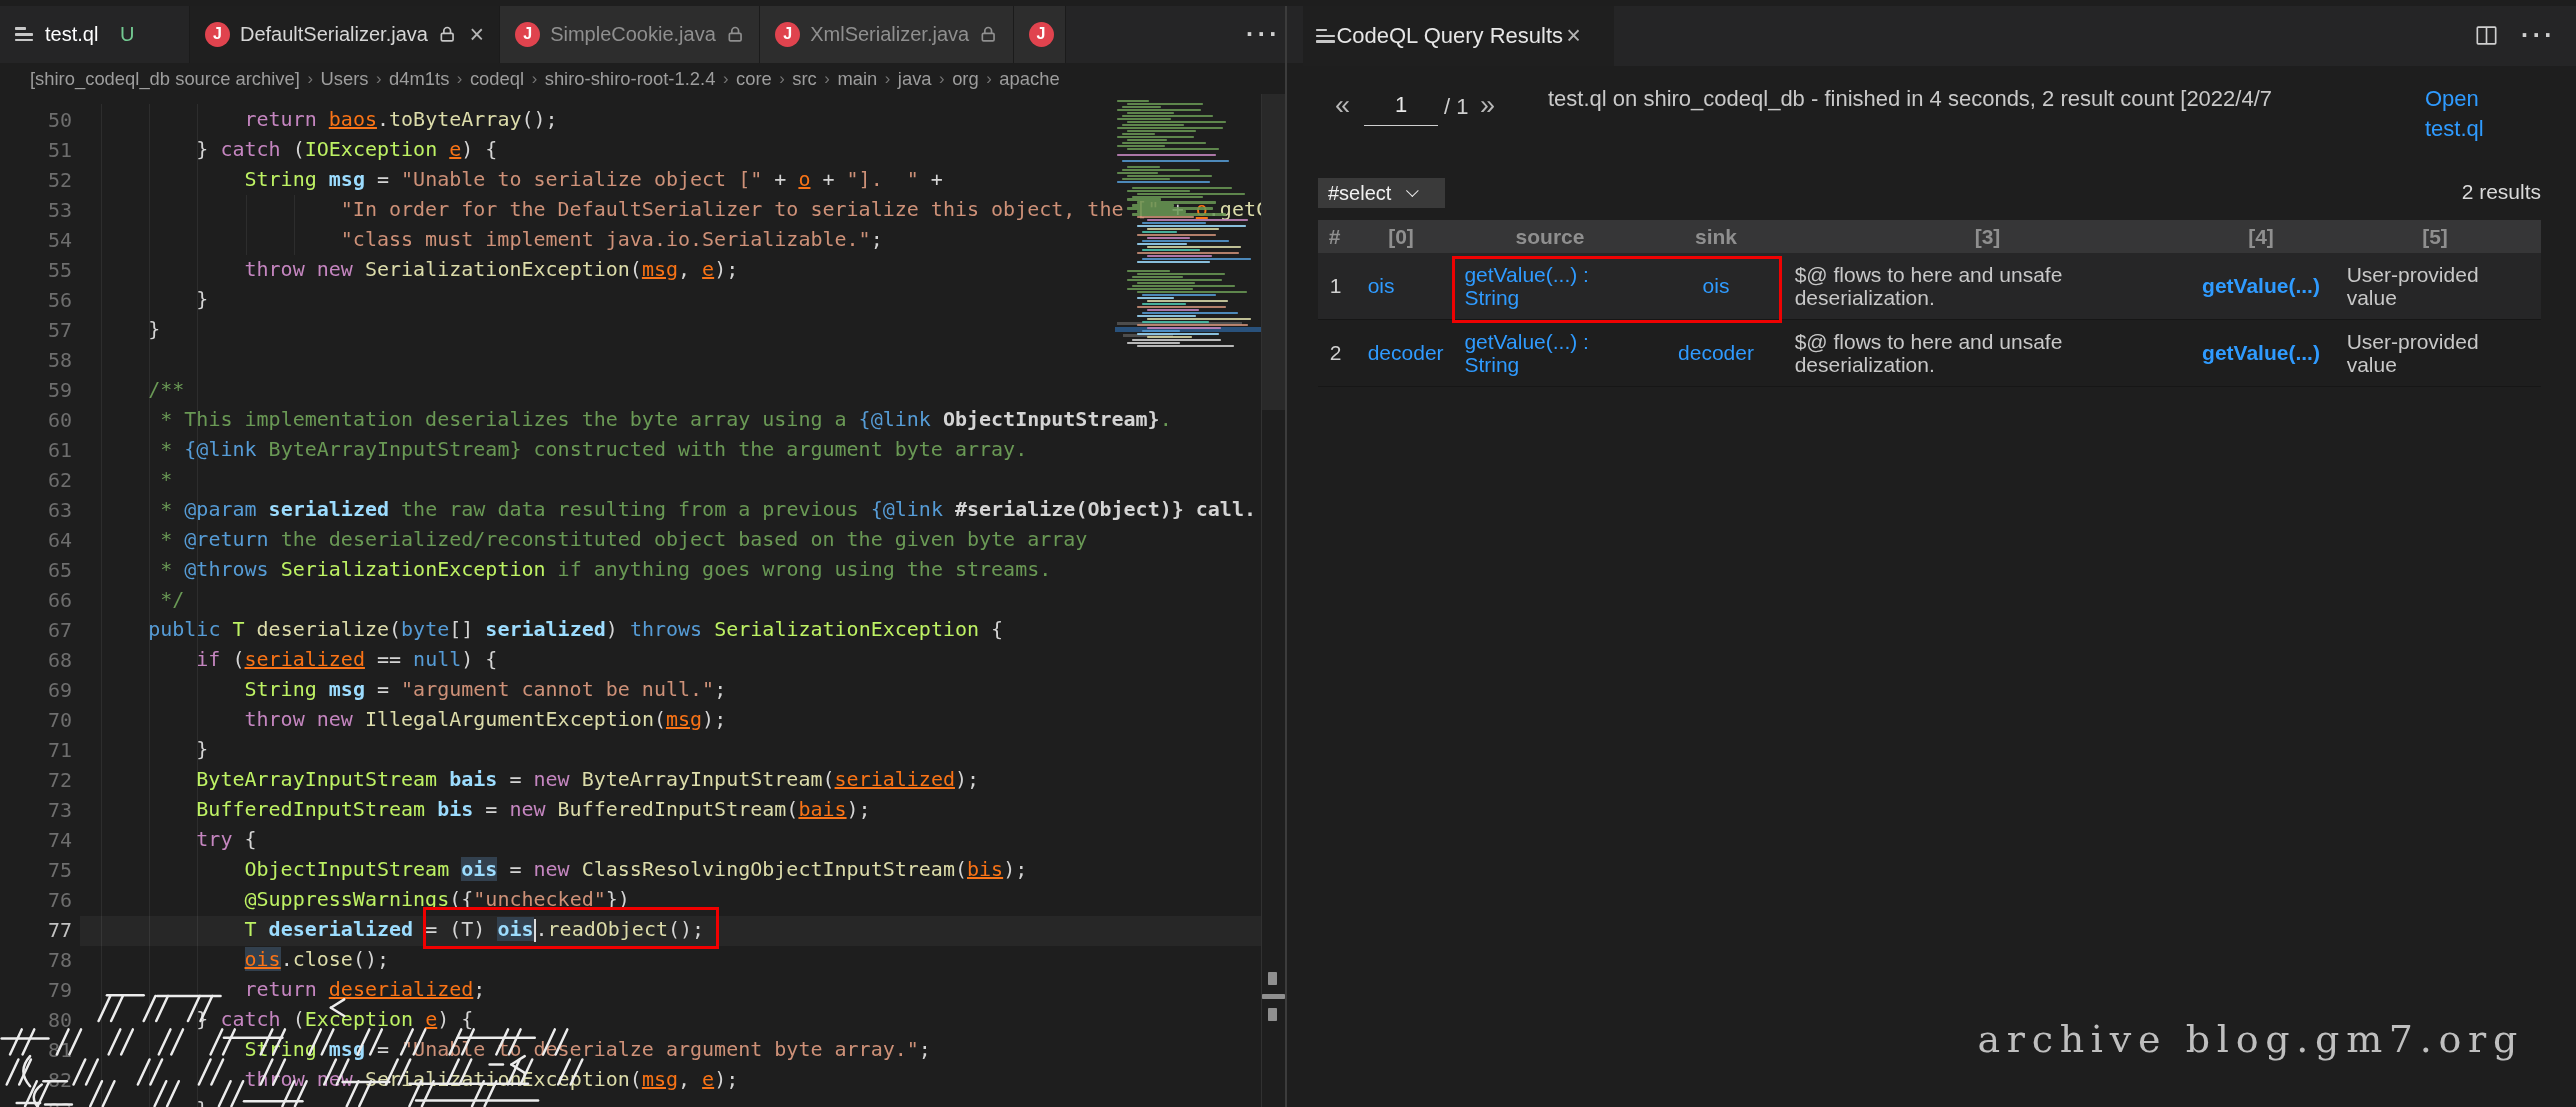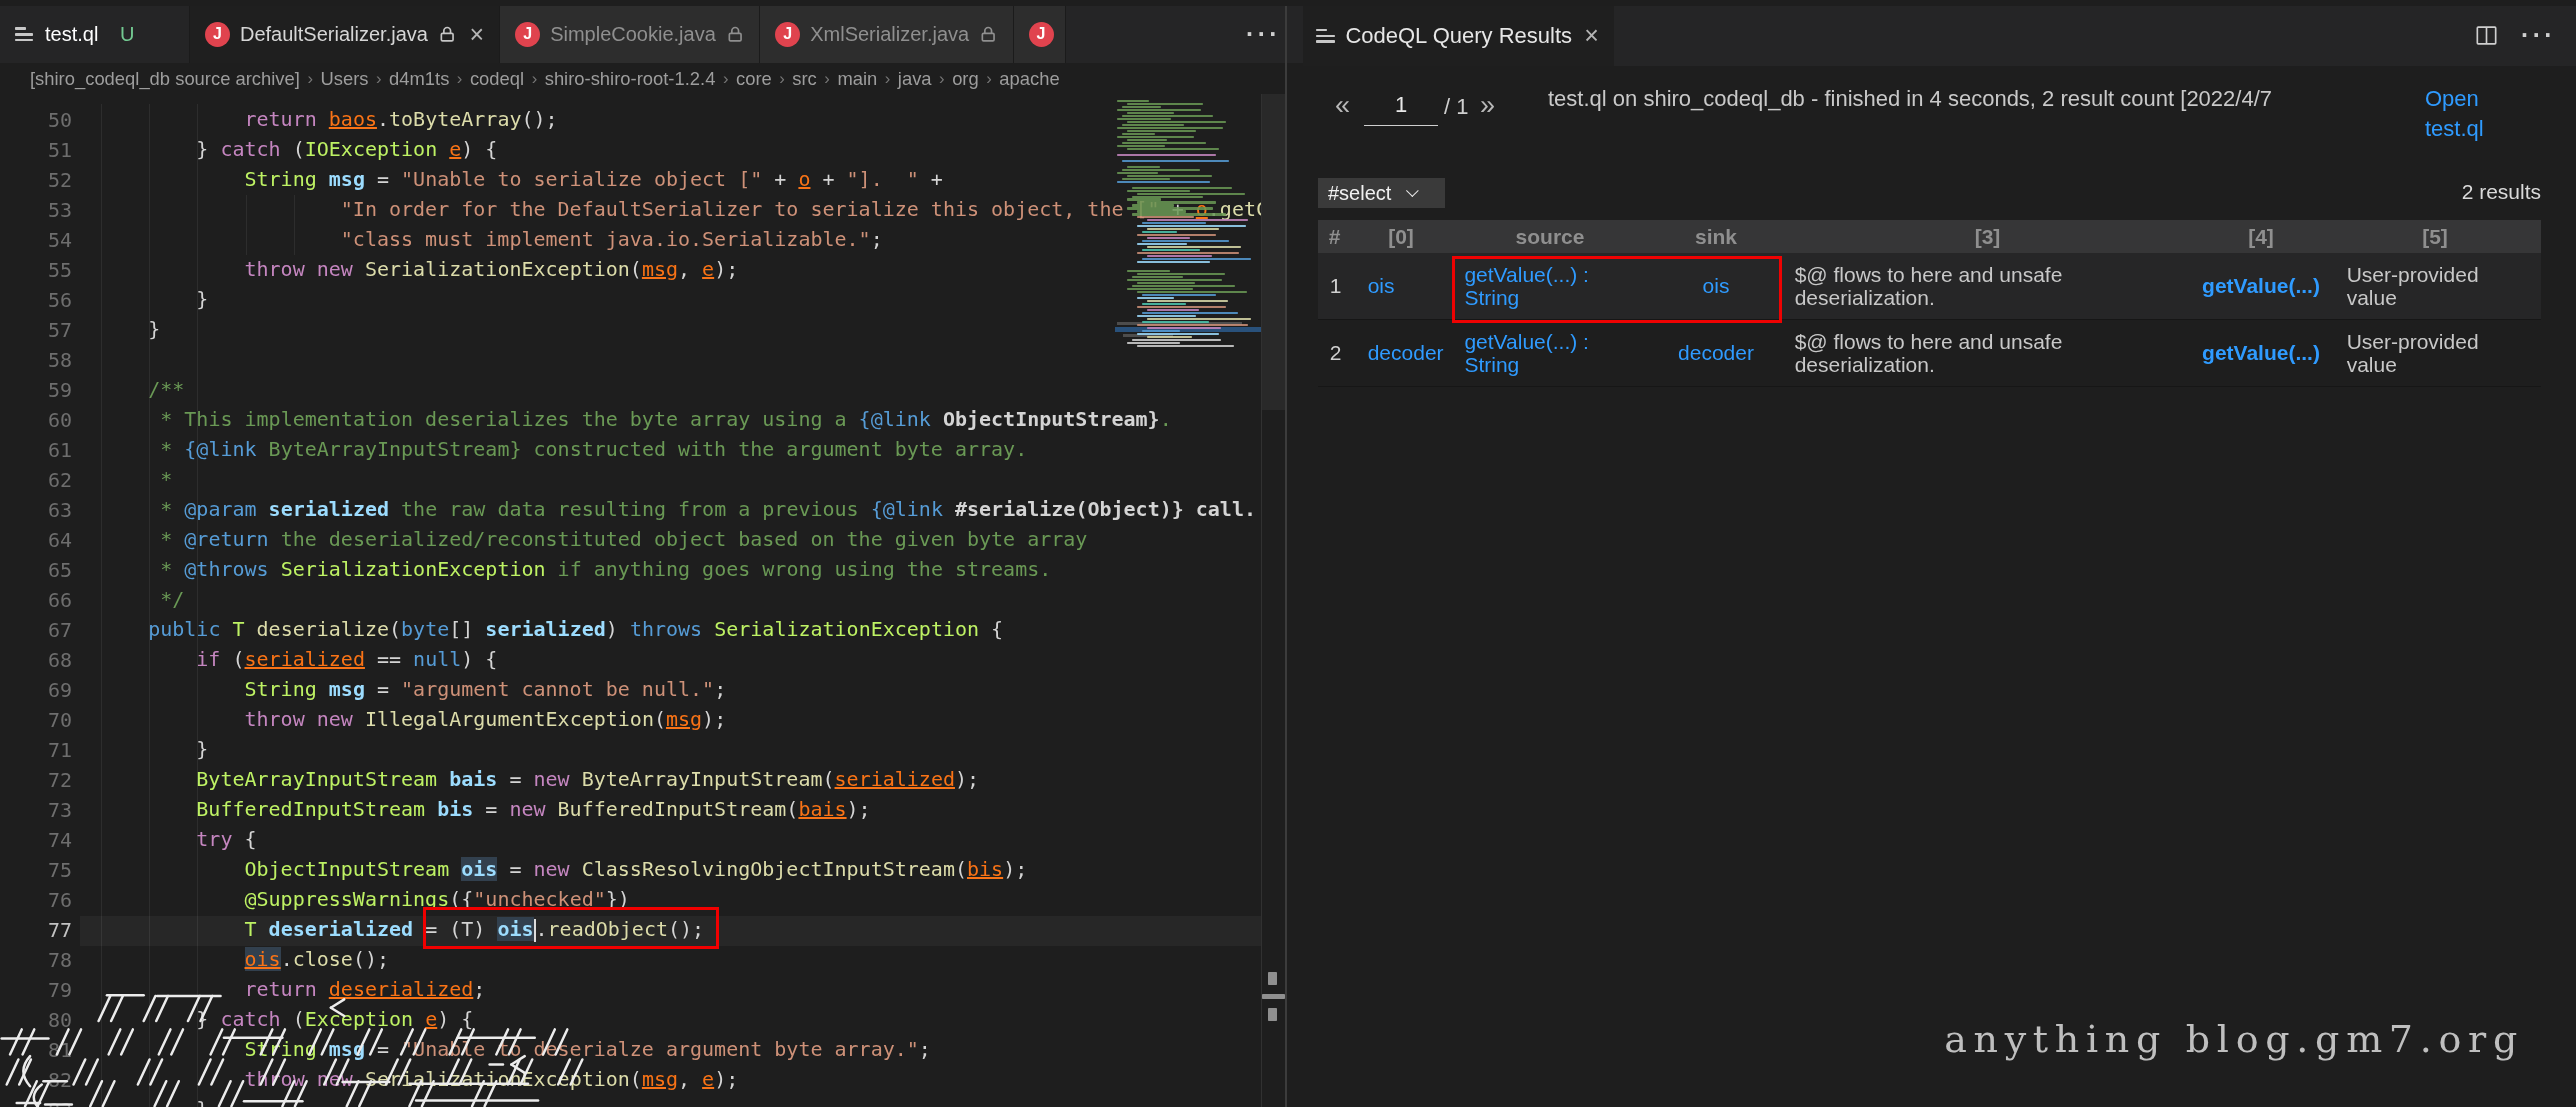--- a/index.html
+++ b/index.html
@@ -68,21 +68,21 @@
 
   
   #scribble-svg { left:0; top:0; z-index:6; pointer-events:none; }
   #watermark { right:52px; top:1017px; font-family:"DejaVu Serif", serif; font-size:38px;
                letter-spacing:6.7px; color:rgba(214,214,214,0.88); z-index:7; }
 
   
   #panel { left:1303px; top:0; width:1273px; height:1108px; background:#1e1e1e; }
   #panel-tabbar { left:1303px; top:5.8px; width:1273px; height:60px; background:#252526; display:flex; }
   #panel-tab { width:311px; height:60px; background:#1f1f1f; display:flex; align-items:center;
-               padding:0 13.4px; gap:9px; color:#e6e6e6; font-size:22px; }
+               padding:0 13.4px; gap:0; color:#e6e6e6; font-size:22px; }
   #panel-actions { margin-left:auto; display:flex; align-items:center; gap:22px; padding-right:20px; }
   .spliticon svg { display:block; }
 
   #querybar-prev, #querybar-next { font-size:27px; color:#b8b8b8; top:90px; }
   #querybar-prev { left:1335px; } #querybar-next { left:1480px; }
   #page-input { left:1364px; top:84px; width:74px; height:42px; background:transparent; border:none;
                 border-bottom:1.7px solid #cfcfcf; color:#e8e8e8; font-size:22px; text-align:center;
                 font-family:"Liberation Sans", sans-serif;}
   #page-total { left:1444px; top:94px; font-size:22px; color:#cfcfcf; }
   #query-info { left:1548px; top:84px; width:852px; font-size:22px; line-height:29px; color:#c9c9c9; }
@@ -399,21 +399,21 @@
         <div class="src blue"><span style="display: inline-block; width: 100%;">getValue(...) : String</span></div>
         <div class="snk blue"><span>decoder</span></div>
         <div class="c3"><span style="display: inline-block; width: 100%;">$@ flows to here and unsafe deserialization.</span></div>
         <div class="c4 blue"><span>getValue(...)</span></div>
         <div class="c5"><span style="display: inline-block; width: 100%;">User-provided value</span></div>
       </div>
     </div>
 </div>
 <div class="abs" id="red-box-table"></div>
 
-<div class="abs" id="watermark">anything blog.gm7.org</div>
+<div class="abs" id="watermark">archive blog.gm7.org</div>
 
 <svg class="abs" id="scribble-svg" width="635" height="1108" viewBox="0 0 760 1326">
     <line x1="118" y1="1222" x2="132" y2="1192" stroke="#ececec" stroke-width="3" stroke-linecap="round"></line>
     <line x1="133" y1="1222" x2="147" y2="1192" stroke="#ececec" stroke-width="3" stroke-linecap="round"></line>
     <line x1="172" y1="1222" x2="186" y2="1192" stroke="#ececec" stroke-width="3" stroke-linecap="round"></line>
     <line x1="187" y1="1222" x2="201" y2="1192" stroke="#ececec" stroke-width="3" stroke-linecap="round"></line>
     <line x1="225" y1="1222" x2="239" y2="1192" stroke="#ececec" stroke-width="3" stroke-linecap="round"></line>
     <line x1="240" y1="1222" x2="254" y2="1192" stroke="#ececec" stroke-width="3" stroke-linecap="round"></line>
     <line x1="12" y1="1262" x2="26" y2="1232" stroke="#ececec" stroke-width="3" stroke-linecap="round"></line>
     <line x1="27" y1="1262" x2="41" y2="1232" stroke="#ececec" stroke-width="3" stroke-linecap="round"></line>

